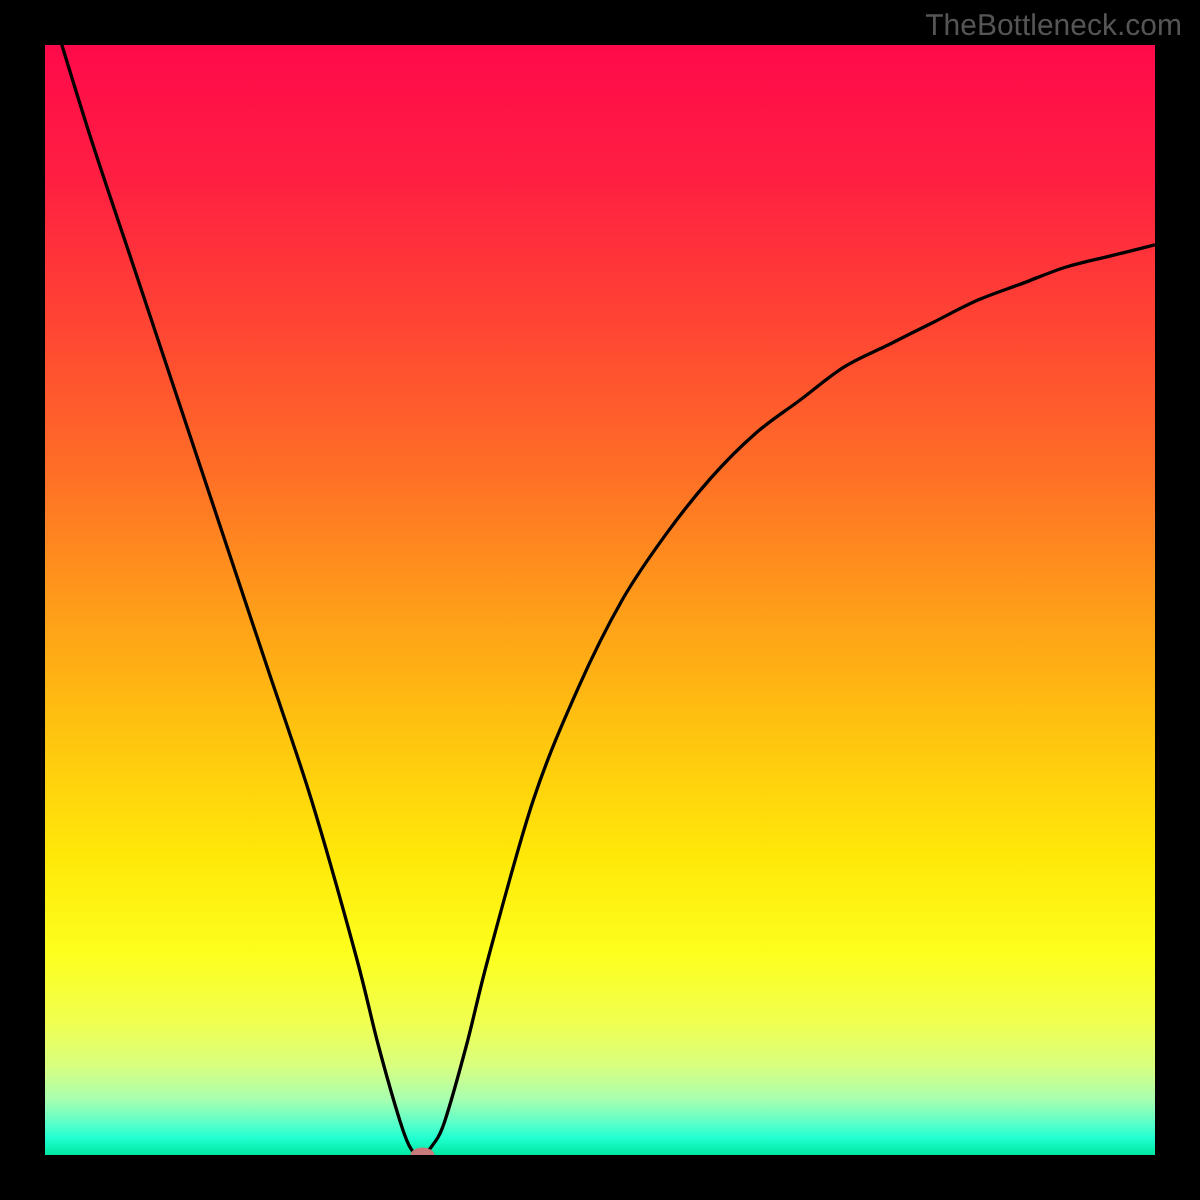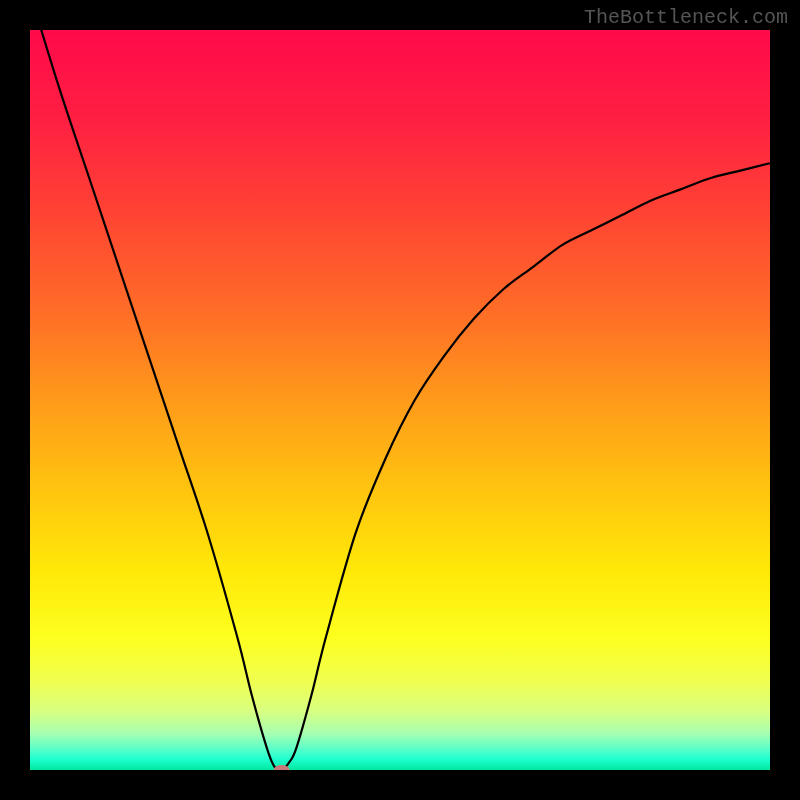--- a/index.html
+++ b/index.html
@@ -12,21 +12,21 @@
       height: 800px;
       background: #000;
       position: relative;
       overflow: hidden;
     }
     .watermark {
       position: absolute;
       top: 6px;
       right: 12px;
       color: #555;
-      font-family: Liberation Mono, monospace;
+      font-family: Liberation Sans, sans-serif;
       font-size: 20px;
       z-index: 10;
     }
     .plot-area {
       position: absolute;
       top: 30px;
       left: 30px;
       width: 740px;
       height: 740px;
     }

